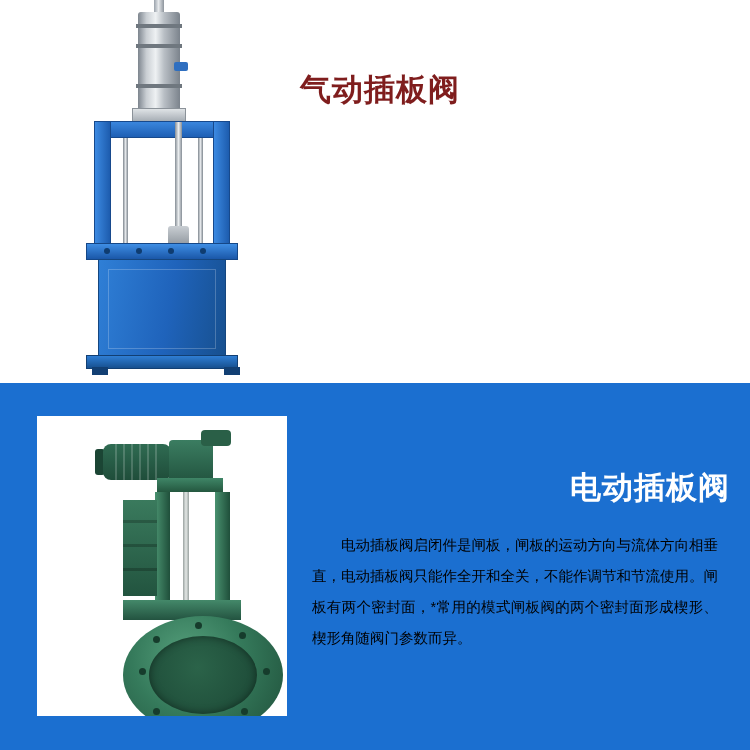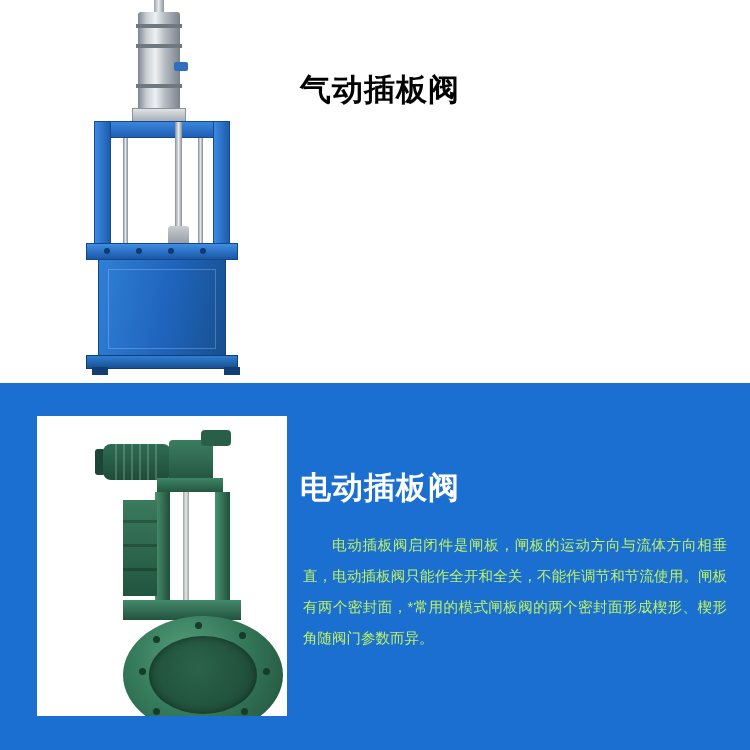--- a/index.html
+++ b/index.html
@@ -38,21 +38,21 @@
   }
   .sec1-text {
     position: absolute;
     left: 300px;
     top: 70px;
     width: 430px;
   }
   .title-dark {
     font-size: 31px;
     font-weight: bold;
-    color: #000000;
+    color: #7f1d1d;
     letter-spacing: 1px;
     line-height: 40px;
     margin: 0 0 20px 0;
   }
   .body-dark {
     font-size: 14.5px;
     color: #3f3f3f;
     line-height: 31px;
     text-align: justify;
     margin: 0;
@@ -84,27 +84,28 @@
     top: 85px;
     width: 430px;
   }
   .title-light {
     font-size: 31px;
     font-weight: bold;
     color: #ffffff;
     letter-spacing: 1px;
     line-height: 40px;
     margin: 0 0 22px 0;
+    text-align: right;
   }
   .body-light {
     font-size: 14.5px;
-    color: #bef264;
+    color: #000000;
     line-height: 31px;
     text-align: justify;
-    margin: 3px;
+    margin: 12px;
     text-indent: 29px;
   }
 
   
   .art-wrap { position: absolute; inset: 0; }
 
   
   .pn-rod {
     position: absolute; left: 134px; top: 0px; width: 10px; height: 16px;
     background: linear-gradient(90deg,#9aa2ab,#e6e9ec 45%,#8d949c);

